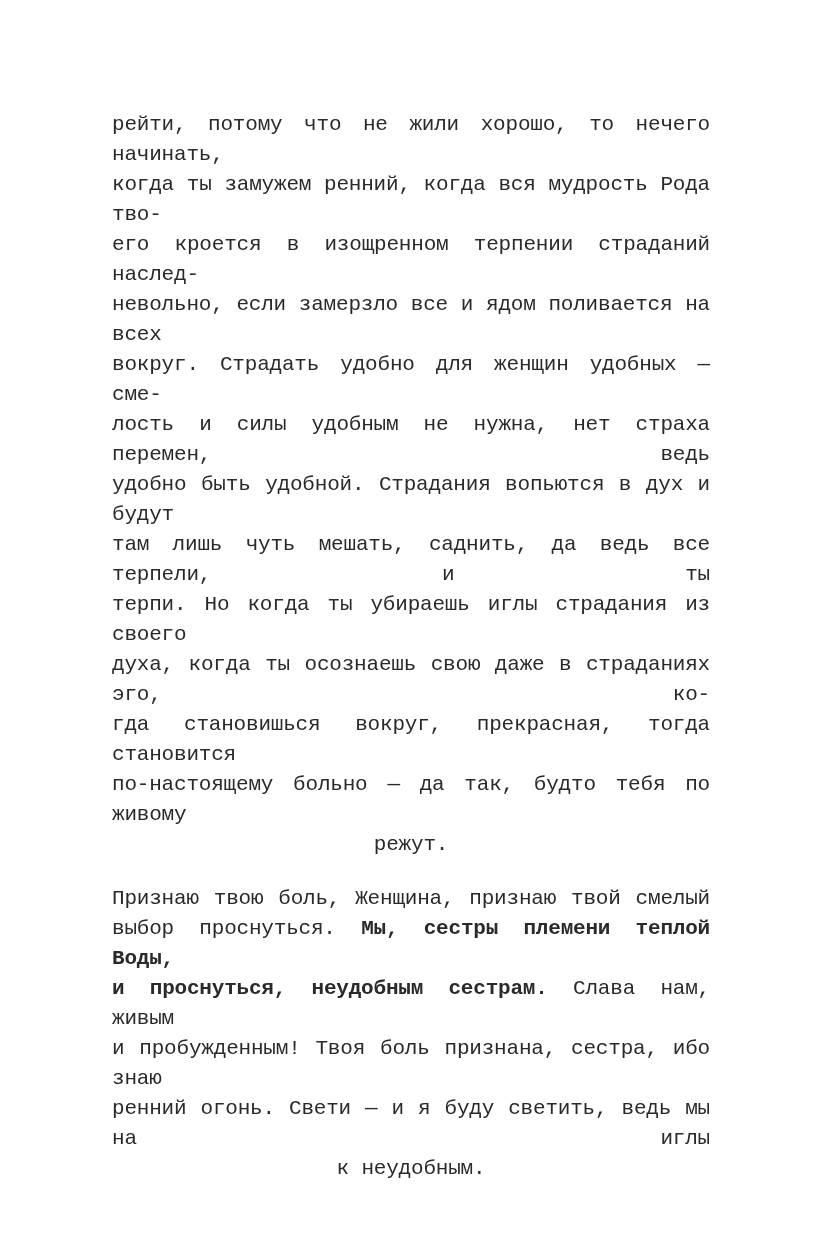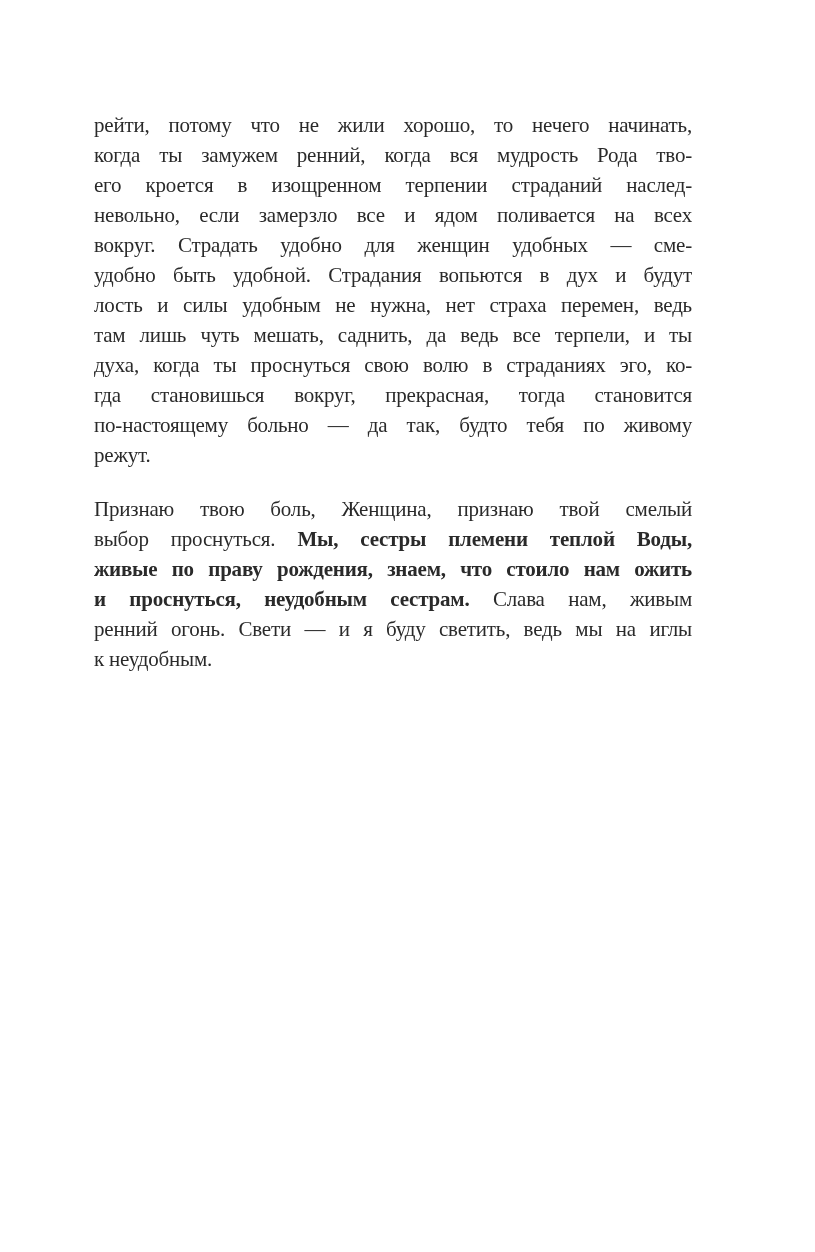--- a/index.html
+++ b/index.html
@@ -9,60 +9,62 @@
   body {
     width: 815px;
     height: 1252px;
     background: #ffffff;
     overflow: hidden;
     position: relative;
     font-family: "Liberation Serif", "DejaVu Serif", serif;
   }
   .page {
     position: absolute;
-    left: 94px;
+    left: 112px;
     top: 110px;
     width: 598px;
     color: #2a2a2a;
     font-size: 21px;
     line-height: 30px;
     letter-spacing: -0.2px;
+    font-family: Liberation Mono, monospace;
   }
   .paragraph { margin: 0; }
   .paragraph + .paragraph { margin-top: 24px; }
   .line {
-    text-align: left;
+    text-align: center;
     white-space: normal;
   }
   .line.just {
     text-align: justify;
     text-align-last: justify;
     -moz-text-align-last: justify;
   }
   .bold { font-weight: bold; }
 </style>
 </head>
 <body>
 
 <div class="page" style="color: rgb(42, 42, 42);">
     <div class="paragraph">
       <div class="line just"><span>рейти, потому что не жили хорошо, то нечего начинать,</span></div>
       <div class="line just"><span>когда ты замужем ренний, когда вся мудрость Рода тво-</span></div>
       <div class="line just"><span>его кроется в изощренном терпении страданий наслед-</span></div>
       <div class="line just"><span>невольно, если замерзло все и ядом поливается на всех</span></div>
       <div class="line just"><span>вокруг. Страдать удобно для женщин удобных — сме-</span></div>
+      <div class="line just"><span>лость и силы удобным не нужна, нет страха перемен, ведь</span></div>
       <div class="line just"><span>удобно быть удобной. Страдания вопьются в дух и будут</span></div>
-      <div class="line just"><span>лость и силы удобным не нужна, нет страха перемен, ведь</span></div>
       <div class="line just"><span>там лишь чуть мешать, саднить, да ведь все терпели, и ты</span></div>
-      <div class="line just"><span>духа, когда ты проснуться свою волю в страданиях эго, ко-</span></div>
+      <div class="line just"><span>терпи. Но когда ты убираешь иглы страдания из своего</span></div>
+      <div class="line just"><span>духа, когда ты осознаешь свою даже в страданиях эго, ко-</span></div>
       <div class="line just"><span>гда становишься вокруг, прекрасная, тогда становится</span></div>
       <div class="line just"><span>по-настоящему больно — да так, будто тебя по живому</span></div>
       <div class="line"><span>режут.</span></div>
     </div>
     <div class="paragraph">
       <div class="line just"><span>Признаю твою боль, Женщина, признаю твой смелый</span></div>
       <div class="line just"><span>выбор проснуться. </span><span class="bold">Мы, сестры племени теплой Воды,</span></div>
-      <div class="line just"><span class="bold">живые по праву рождения, знаем, что стоило нам ожить</span></div>
       <div class="line just"><span class="bold">и проснуться, неудобным сестрам.</span><span> Слава нам, живым</span></div>
+      <div class="line just"><span>и пробужденным! Твоя боль признана, сестра, ибо знаю</span></div>
       <div class="line just"><span>ренний огонь. Свети — и я буду светить, ведь мы на иглы</span></div>
       <div class="line"><span>к неудобным.</span></div>
     </div>
   </div>
 
 </body></html>

